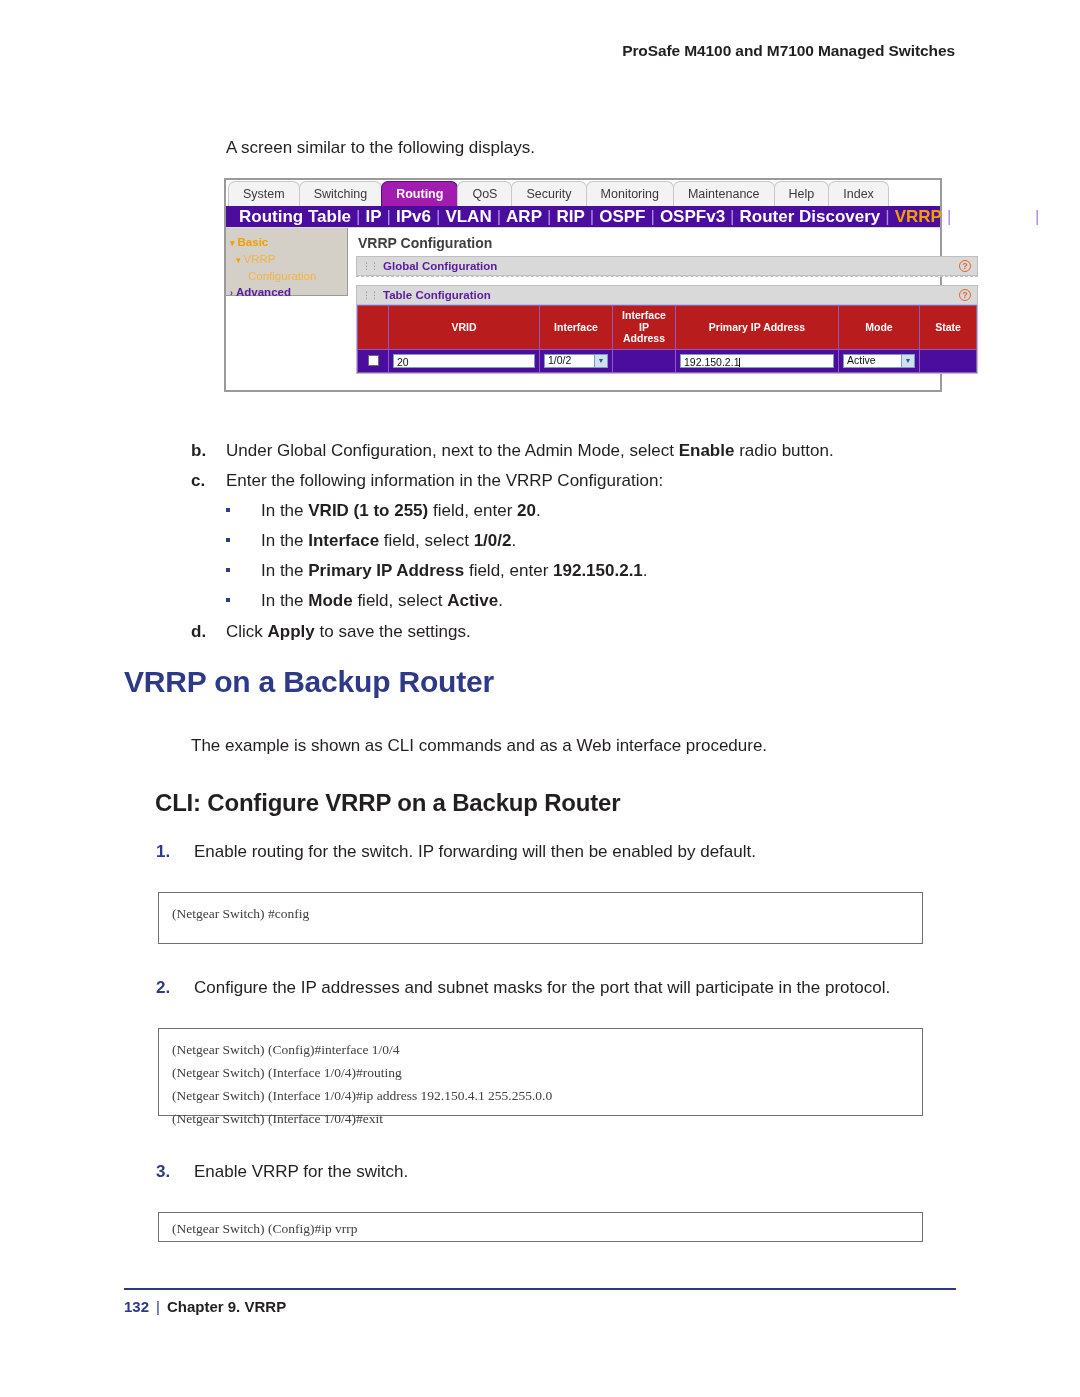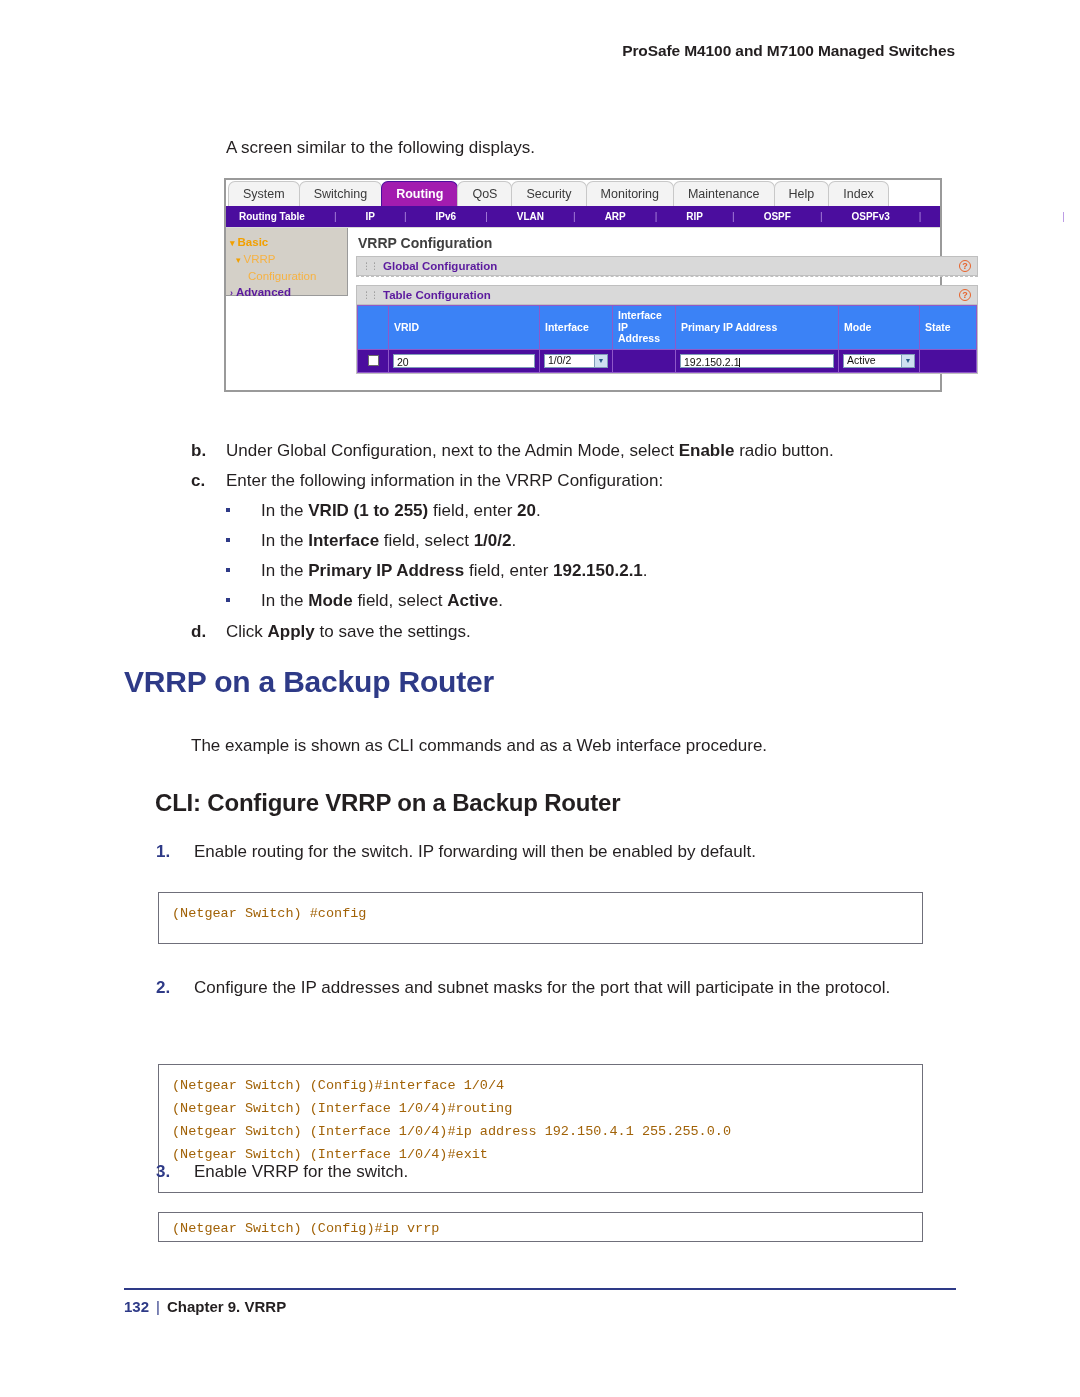--- a/index.html
+++ b/index.html
@@ -85,24 +85,23 @@
   .tab-spacer { flex: 1 1 auto; }
 
   
   .submenu {
     background: #4b0d9e;
     color: #ffffff;
     height: 21px;
     display: flex;
     align-items: center;
     padding-left: 8px;
-    font-size: 10px;
+    font-size: 17px;
     font-weight: bold;
     white-space: nowrap;
-    gap: 24px;
   }
   .submenu .sm-item { padding: 0 5px; color: #ffffff; }
   .submenu .sm-item.sel { color: #f2a000; }
   .submenu .sep { color: #b08ae0; font-weight: normal; }
 
   
   .shot-body {
     display: flex;
     background: #ffffff;
     min-height: 160px;
@@ -214,25 +213,25 @@
   .radio-lbl { margin-right: 14px; }
 
   
   .cfg-table {
     border-collapse: collapse;
     width: 100%;
     background: #4b0d9e;
     table-layout: fixed;
   }
   .cfg-table th {
-    background: #3b82f6;
+    background: #b91c1c;
     color: #ffffff;
     font-size: 10.5px;
     font-weight: bold;
-    text-align: left;
+    text-align: center;
     padding: 4px 5px;
     border: 1px solid #8f58c9;
     vertical-align: middle;
     line-height: 11.5px;
   }
   .cfg-table td {
     background: #4b0d9e;
     border: 1px solid #8f58c9;
     padding: 2px 4px;
     height: 18px;
@@ -361,24 +360,24 @@
 
   
   .code-box {
     position: absolute;
     border: 1px solid #6f6f7a;
     background: #ffffff;
     box-sizing: border-box;
     padding: 9px 12px 9px 13px;
   }
   .code-line {
-    font-family: Liberation Mono, monospace;
+    font-family: Liberation Serif, serif;
     font-size: 13.5px;
     line-height: 23px;
-    color: #a16207;
+    color: #404040;
     white-space: pre;
   }
 
   
   .footer-rule {
     position: absolute;
     left: 124px;
     top: 1288px;
     width: 832px;
     height: 2px;
@@ -573,21 +572,21 @@
 
 <div class="code-box" style="left:158px; top:892px; width:765px; height:52px;">
   <div class="code-line">(Netgear Switch) #config</div>
 </div>
 
 <div class="item" style="left:156px; top:977px; width:835px; padding-left:38px;">
   <span class="mark num">2.</span>
   <span class="txt">Configure the IP addresses and subnet masks for the port that will participate in the protocol.</span>
 </div>
 
-<div class="code-box" style="left:158px; top:1064px; width:765px; height:129px;">
+<div class="code-box" style="left:158px; top:1028px; width:765px; height:88px;">
   <div class="code-line">(Netgear Switch) (Config)#interface 1/0/4</div>
   <div class="code-line">(Netgear Switch) (Interface 1/0/4)#routing</div>
   <div class="code-line">(Netgear Switch) (Interface 1/0/4)#ip address 192.150.4.1 255.255.0.0</div>
   <div class="code-line">(Netgear Switch) (Interface 1/0/4)#exit</div>
 </div>
 
 <div class="item" style="left:156px; top:1161px; width:830px; padding-left:38px;">
   <span class="mark num">3.</span>
   <span class="txt">Enable VRRP for the switch.</span>
 </div>

